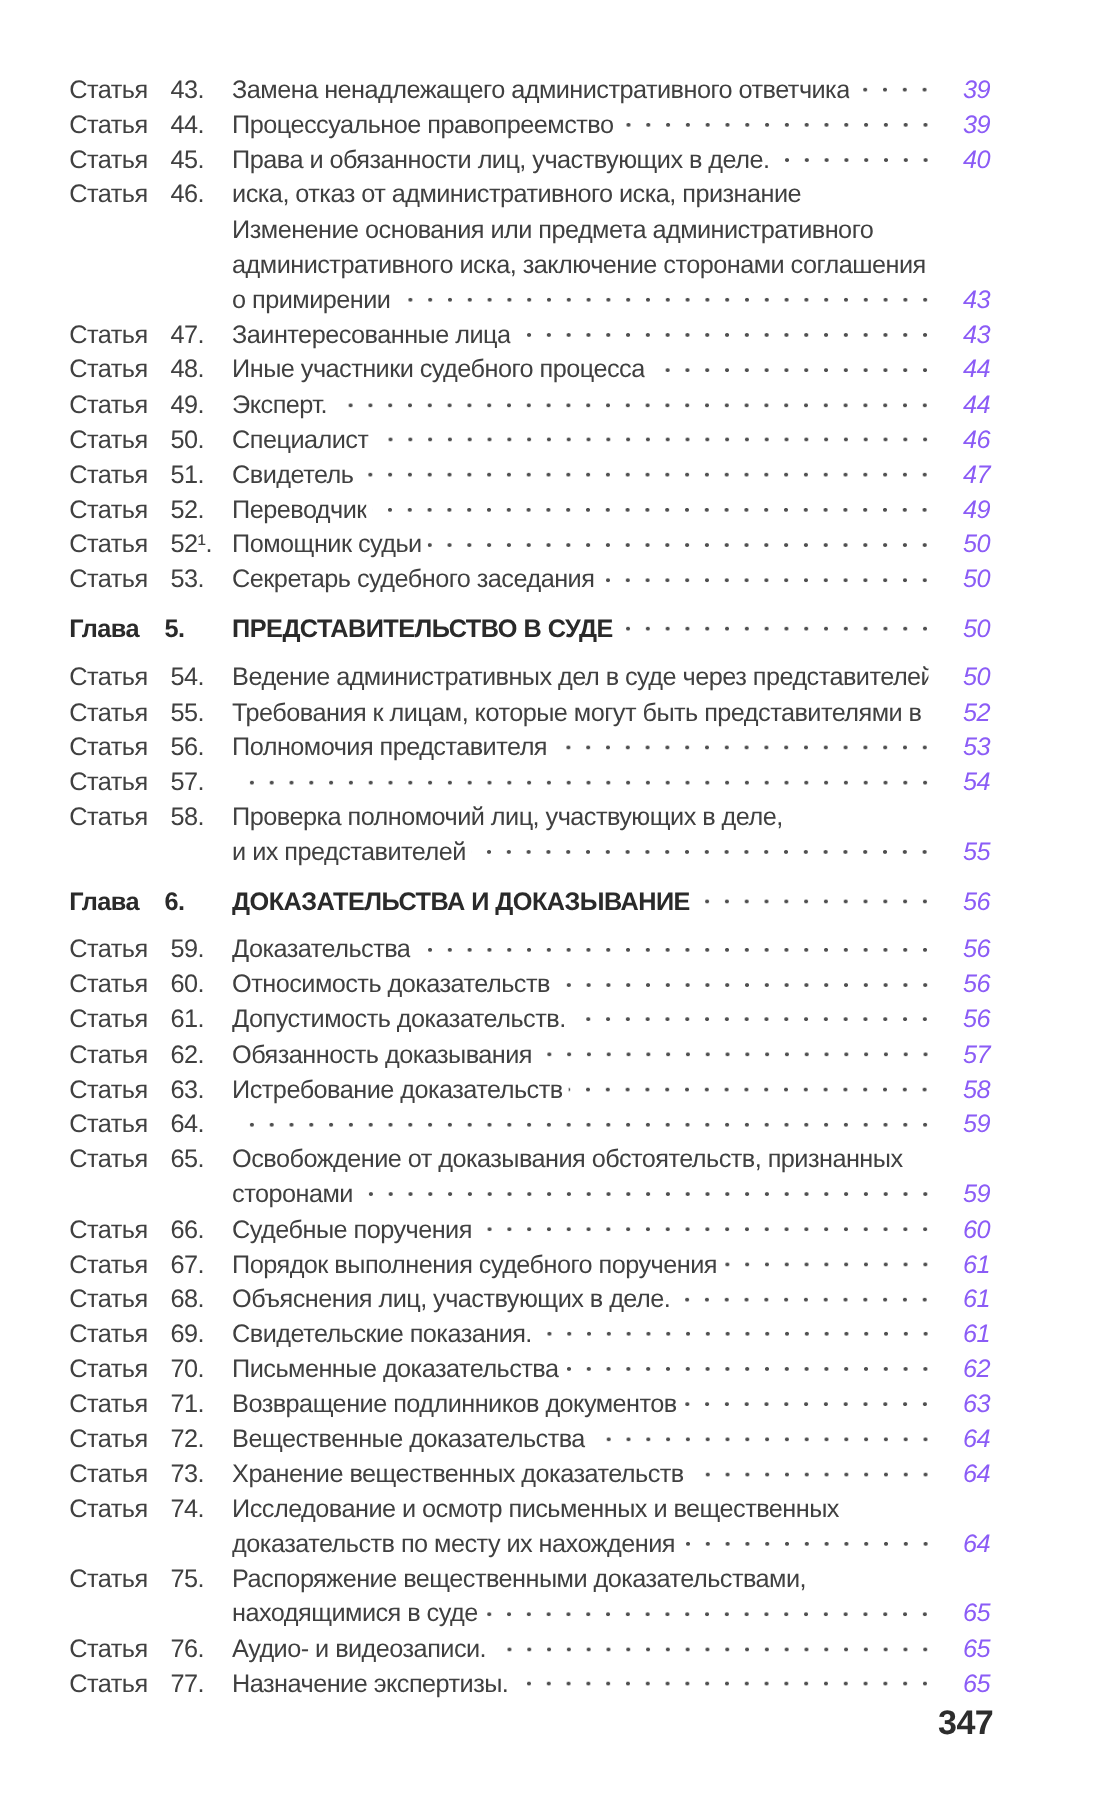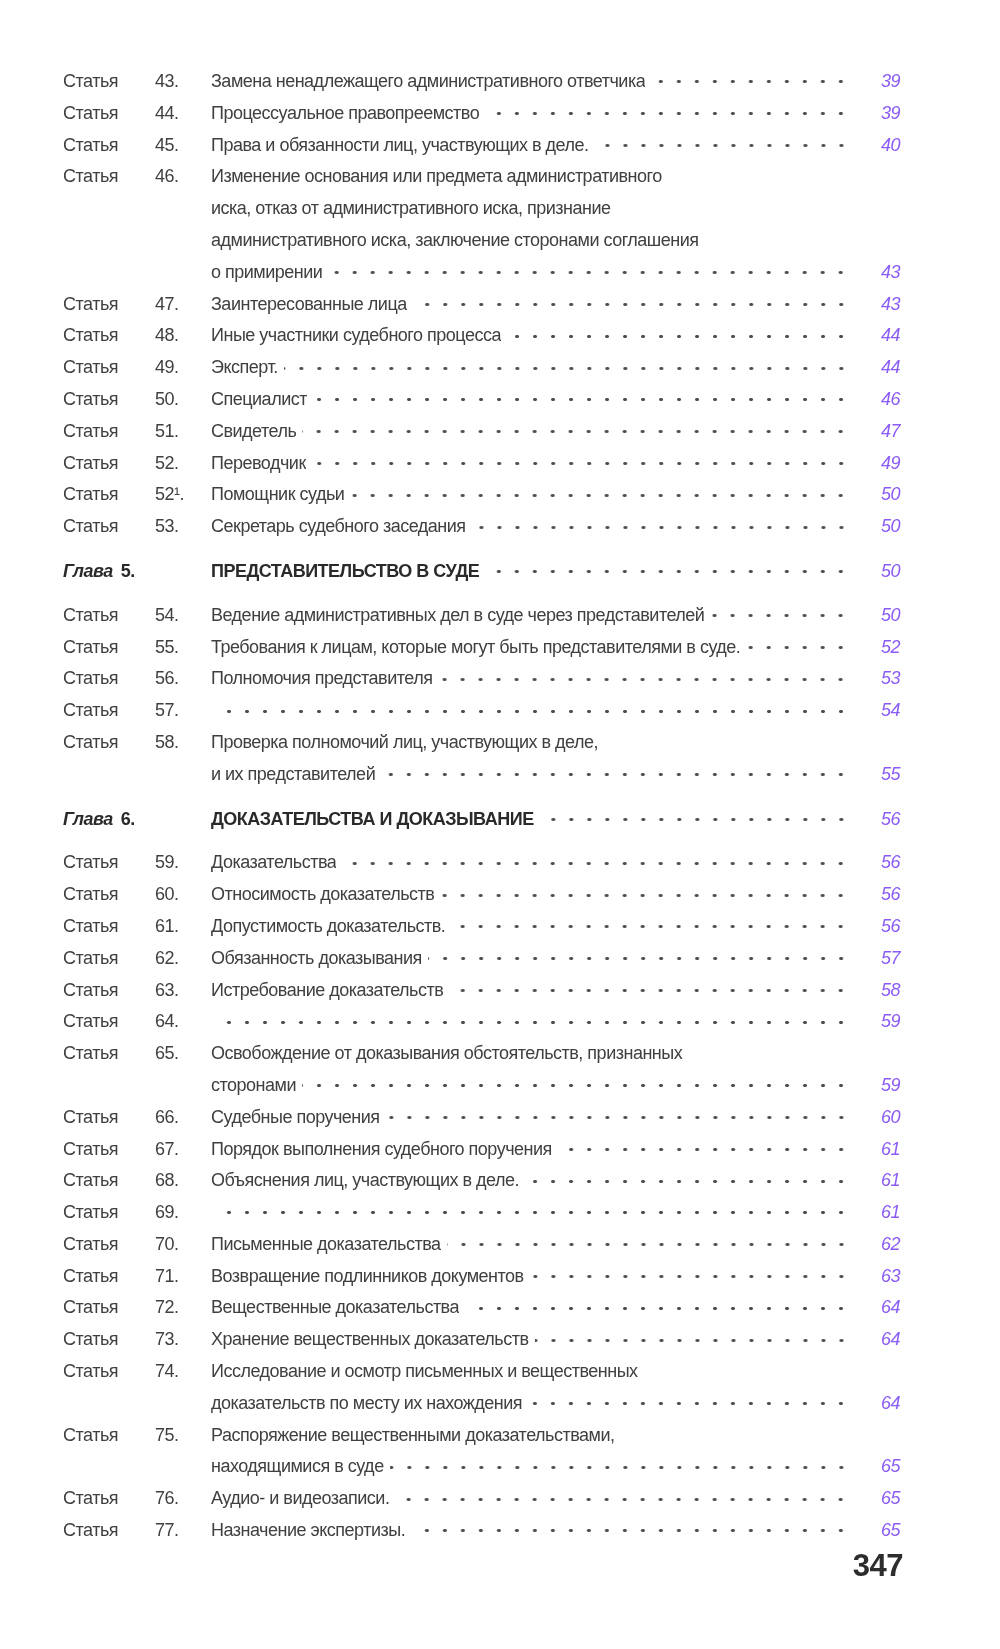--- a/index.html
+++ b/index.html
@@ -9,31 +9,31 @@
     color: #404040;
   }
   .page {
     position: relative;
     box-sizing: border-box;
     width: 1000px; height: 1649px;
     padding: 66px 100px 0 63px;
     background: #ffffff;
   }
   .toc {
-    font-size: 18px;
+    font-size: 23px;
     line-height: 31.8px;
     letter-spacing: -0.5px;
   }
   .row { display: flex; align-items: flex-start; }
   .row.chapter { margin: 13px 0 12px 0; }
   .row.chapter .lw, .row.chapter .ln, .row.chapter .t { font-weight: bold; color: #2a2a2a; }
 
   .label { flex: 0 0 148px; display: flex; white-space: nowrap; }
   .row.article .lw { display: inline-block; width: 92px; }
-  .row.chapter .lw { display: inline-block; margin-right: 8px; font-style: italic; }
+  .row.chapter .lw { display: inline-block; margin-right: 23px; }
 
   .content { flex: 1 1 auto; min-width: 0; }
   .line { display: block; white-space: nowrap; }
   .lastline { display: flex; align-items: center; }
   .t { flex: 0 1 auto; min-width: 0; white-space: nowrap; overflow: hidden; }
   .leader {
     flex: 1 1 auto;
     min-width: 6px;
     height: 5px;
     margin: 0 4px 0 6px;
@@ -97,22 +97,22 @@
             <span class="pg">40</span>
           </span>
         </span>
       </div>
       <div class="row article">
         <span class="label">
           <span class="lw">Статья</span>
           <span class="ln">46.</span>
         </span>
         <span class="content">
+          <span class="line">иска, отказ от административного иска, признание</span>
           <span class="line">Изменение основания или предмета административного</span>
-          <span class="line">иска, отказ от административного иска, признание</span>
           <span class="line">административного иска, заключение сторонами соглашения</span>
           <span class="lastline">
             <span class="t">о примирении</span>
             <span class="leader"></span>
             <span class="pg">43</span>
           </span>
         </span>
       </div>
       <div class="row article">
         <span class="label">
@@ -439,20 +439,21 @@
           </span>
         </span>
       </div>
       <div class="row article">
         <span class="label">
           <span class="lw">Статья</span>
           <span class="ln">69.</span>
         </span>
         <span class="content">
           <span class="lastline">
+            <span class="t">Свидетельские показания.</span>
             <span class="leader"></span>
             <span class="pg">61</span>
           </span>
         </span>
       </div>
       <div class="row article">
         <span class="label">
           <span class="lw">Статья</span>
           <span class="ln">70.</span>
         </span>

